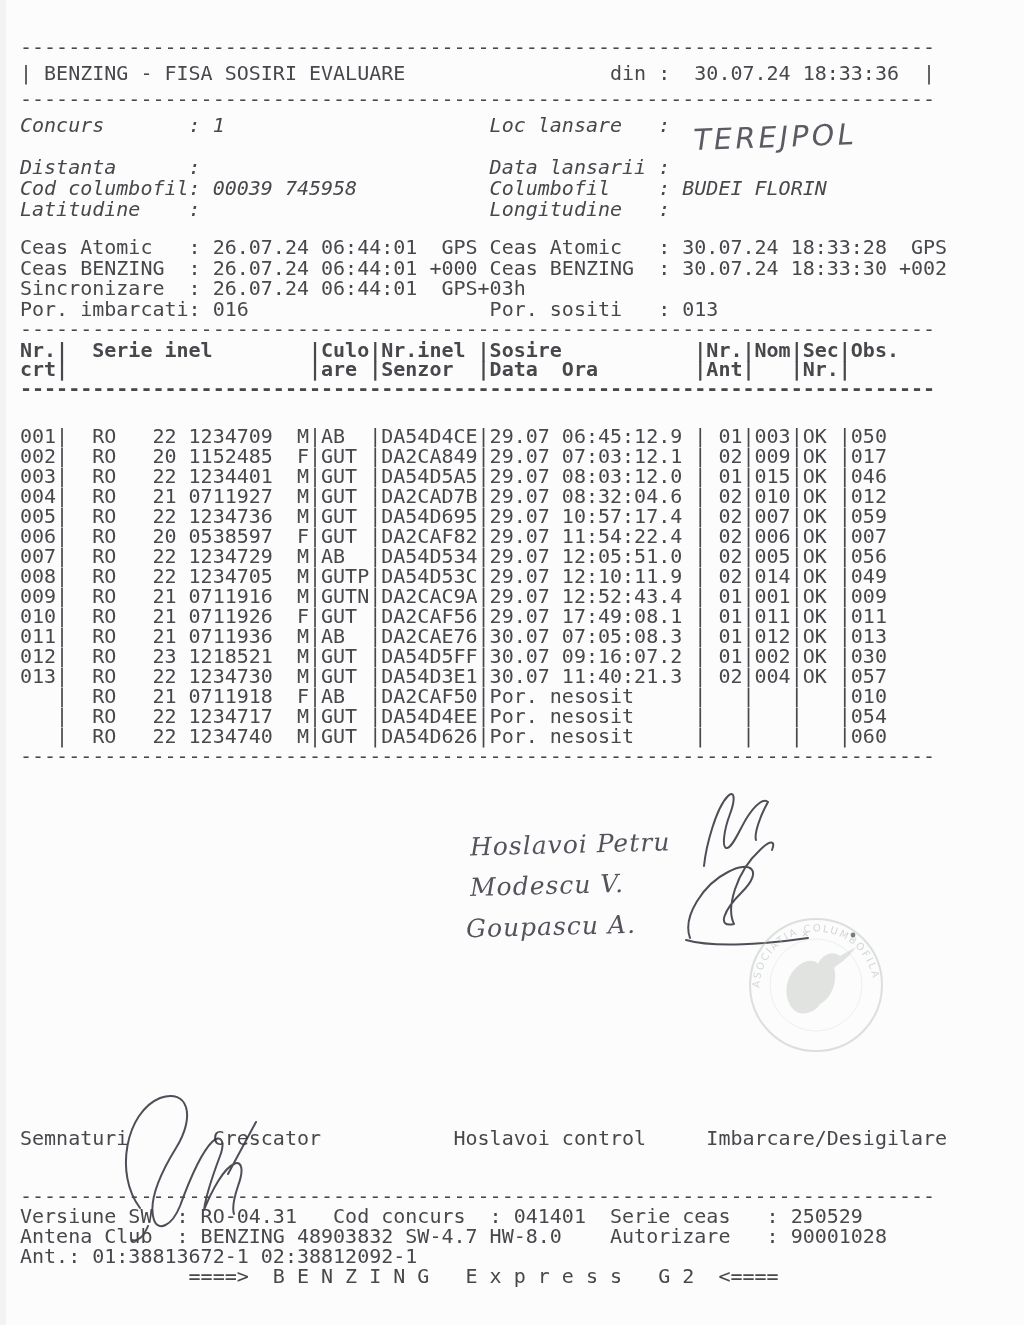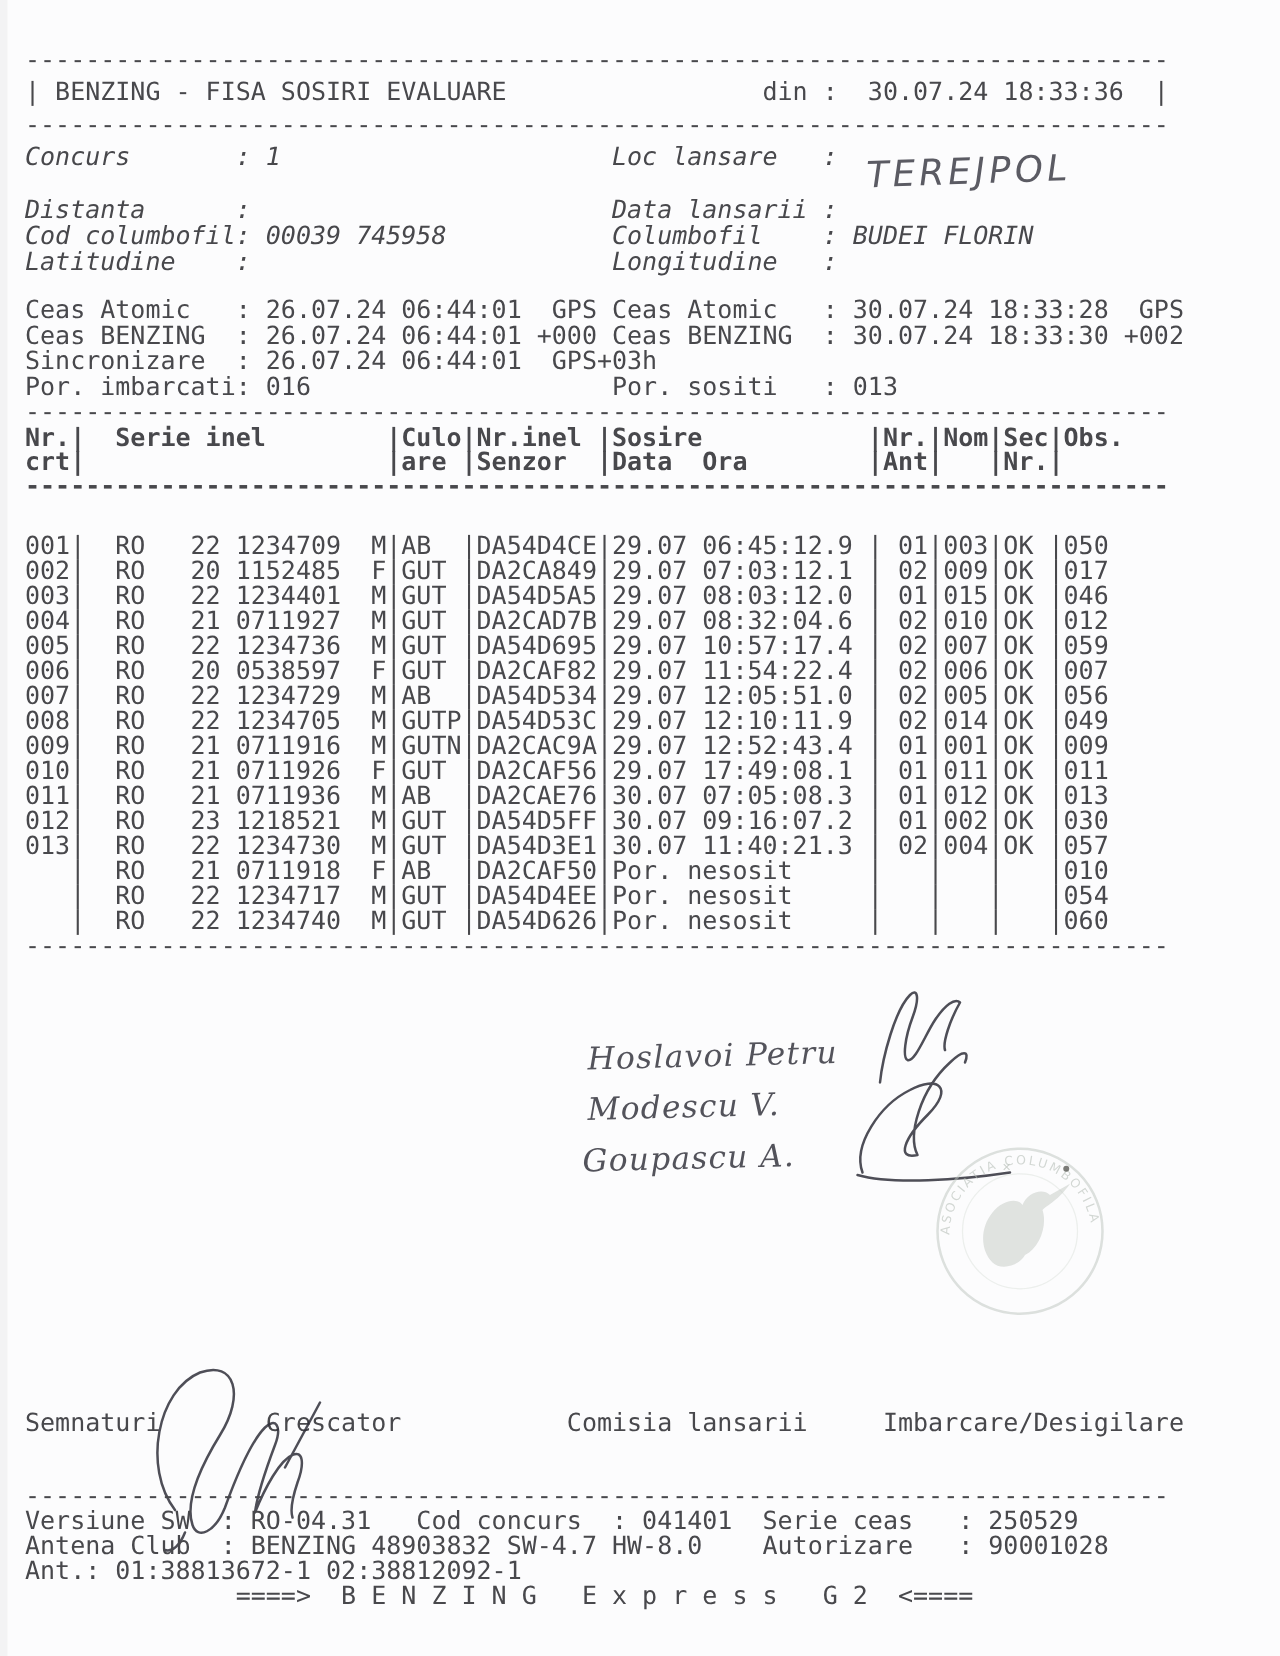--- a/index.html
+++ b/index.html
@@ -103,21 +103,21 @@
     <path id="arcPath" d="M 18,84 A 57,57 0 1 1 131,84" fill="none"></path>
   </defs>
   <text font-family="DejaVu Sans, sans-serif" font-size="10" fill="#b7bfb8" letter-spacing="2" opacity="0.6">
     <textPath href="#arcPath" startOffset="8">ASOCIATIA COLUMBOFILA</textPath>
   </text>
   <text x="60" y="25" font-size="11" fill="#b7bfb8" opacity="0.7">✕</text>
   <circle cx="111" cy="23" r="2.4" fill="#5a5a55" opacity="0.8"></circle>
   <path fill="#c3cac3" opacity="0.5" d="M52,98 C42,88 42,70 52,58 C60,48 72,46 76,52 C80,42 92,38 98,44 L114,35 C105,48 96,52 92,56 C96,68 90,86 78,92 C72,102 58,104 52,98 Z"></path>
 </svg>
 
-<pre id="siglabels" class="mono">Semnaturi       Crescator           Comisia lansarii     Imbarcare/Desigilare</pre>
+<pre id="siglabels" class="mono">Semnaturi       Crescator           Hoslavoi control     Imbarcare/Desigilare</pre>
 
 <svg id="sig-main" class="sig" width="230" height="172" viewBox="0 0 230 172">
   <path d="M52,130 C26,96 38,34 72,20 C100,10 108,38 88,70 C72,96 60,124 66,142 C70,154 84,148 92,128 C100,106 112,76 124,64 C132,56 138,62 132,78 C126,94 118,116 116,132 C124,112 136,90 146,86 C154,82 156,92 150,108 C146,120 144,130 146,136 M140,96 L168,44 M60,148 C56,158 50,164 44,162"></path>
 </svg>
 
 <pre id="footer" class="mono">----------------------------------------------------------------------------
 Versiune SW  : RO-04.31   Cod concurs  : 041401  Serie ceas   : 250529
 Antena Club  : BENZING 48903832 SW-4.7 HW-8.0    Autorizare   : 90001028
 Ant.: 01:38813672-1 02:38812092-1
               ====&gt;  B E N Z I N G   E x p r e s s   G 2  &lt;====</pre>

